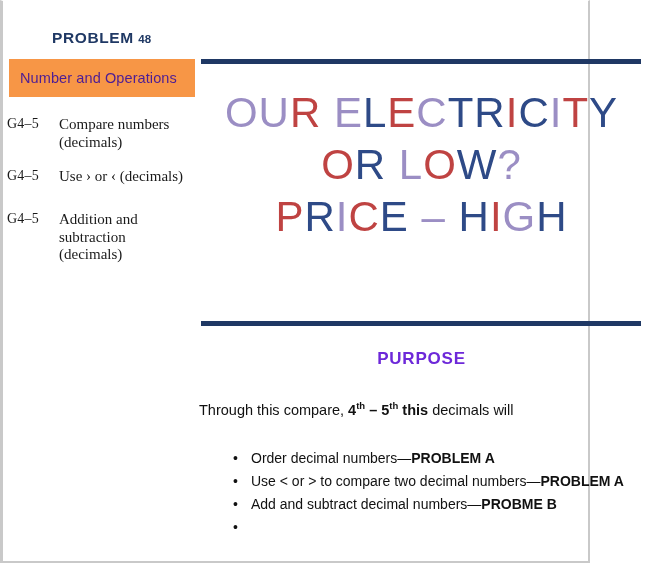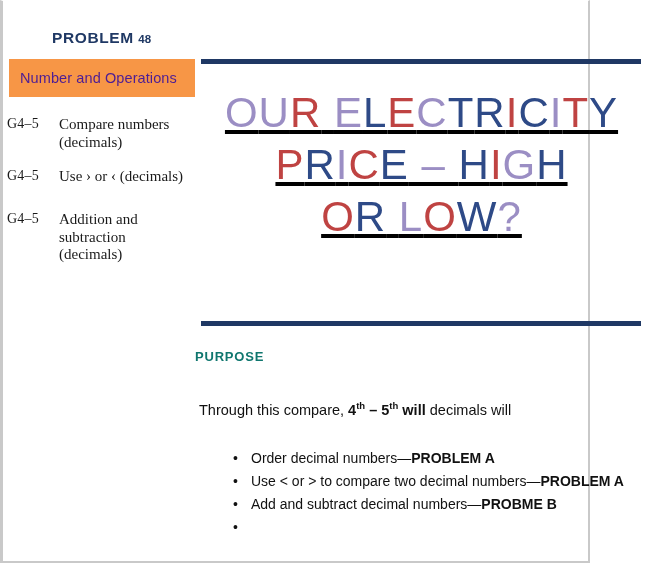--- a/index.html
+++ b/index.html
@@ -120,37 +120,37 @@
     top: 86px;
     width: 453px;
     text-align: center;
   }
   .title-line {
     font-family: "Liberation Sans", sans-serif;
     font-size: 42px;
     line-height: 52px;
     letter-spacing: 1px;
     white-space: nowrap;
-    text-decoration: underline;
   }
   .title-line span { display: inline; }
   .c-blue   { color: #2e4a87; }
   .c-purple { color: #9b8ec4; }
   .c-red    { color: #bf4342; }
 
   .purpose-heading {
     position: absolute;
     left: 0;
     top: 348px;
     width: 453px;
+    text-align: center;
     font-family: "Liberation Sans", sans-serif;
     font-weight: bold;
-    font-size: 13px;
+    font-size: 17px;
     letter-spacing: 0.8px;
-    color: #0f766e;
+    color: #6d28d9;
   }
   .intro {
     position: absolute;
     left: 4px;
     top: 399px;
     font-family: "Liberation Sans", sans-serif;
     font-size: 14.5px;
     color: #111111;
   }
   .intro b { font-weight: bold; margin-top: 32px; }
@@ -212,29 +212,29 @@
     </div>
 
   </div>
 
   <div class="main">
 
     <div class="rule rule-top"></div>
 
     <div class="title-block">
       <div class="title-line" id="title-line-1"><span class="c-purple">O</span><span class="c-purple">U</span><span class="c-red">R</span><span class="c-purple"> </span><span class="c-purple">E</span><span class="c-blue">L</span><span class="c-red">E</span><span class="c-purple">C</span><span class="c-blue">T</span><span class="c-blue">R</span><span class="c-red">I</span><span class="c-blue">C</span><span class="c-purple">I</span><span class="c-red">T</span><span class="c-blue">Y</span></div>
+      <div class="title-line" id="title-line-3"><span class="c-red">O</span><span class="c-blue">R</span><span class="c-purple"> </span><span class="c-purple">L</span><span class="c-red">O</span><span class="c-blue">W</span><span class="c-purple">?</span></div>
       <div class="title-line" id="title-line-2"><span class="c-red">P</span><span class="c-blue">R</span><span class="c-purple">I</span><span class="c-red">C</span><span class="c-blue">E</span><span class="c-purple"> – </span><span class="c-blue">H</span><span class="c-red">I</span><span class="c-purple">G</span><span class="c-blue">H</span></div>
-      <div class="title-line" id="title-line-3"><span class="c-red">O</span><span class="c-blue">R</span><span class="c-purple"> </span><span class="c-purple">L</span><span class="c-red">O</span><span class="c-blue">W</span><span class="c-purple">?</span></div>
     </div>
 
     <div class="rule rule-bottom"></div>
 
     <div class="purpose-heading">PURPOSE</div>
 
-    <div class="intro" id="purpose-intro"><span>Through this compare, </span><b>4<sup>th</sup></b><b> – 5<sup>th</sup></b><b> will</b><span> decimals will</span></div>
+    <div class="intro" id="purpose-intro"><span>Through this compare, </span><b>4<sup>th</sup></b><b> – 5<sup>th</sup></b><b> this</b><span> decimals will</span></div>
 
     <div class="bullets" id="purpose-bullets">
         <div class="bullet"><span class="dot">•</span><span>Order decimal numbers—</span><b>PROBLEM A</b></div>
         <div class="bullet"><span class="dot">•</span><span>Use &lt; or &gt; to compare two decimal numbers—</span><b>PROBLEM A</b></div>
         <div class="bullet"><span class="dot">•</span><span>Add and subtract decimal numbers—</span><b>PROBME B</b></div>
         <div class="bullet"><span class="dot">•</span></div>
       </div>
 
   </div>
 

